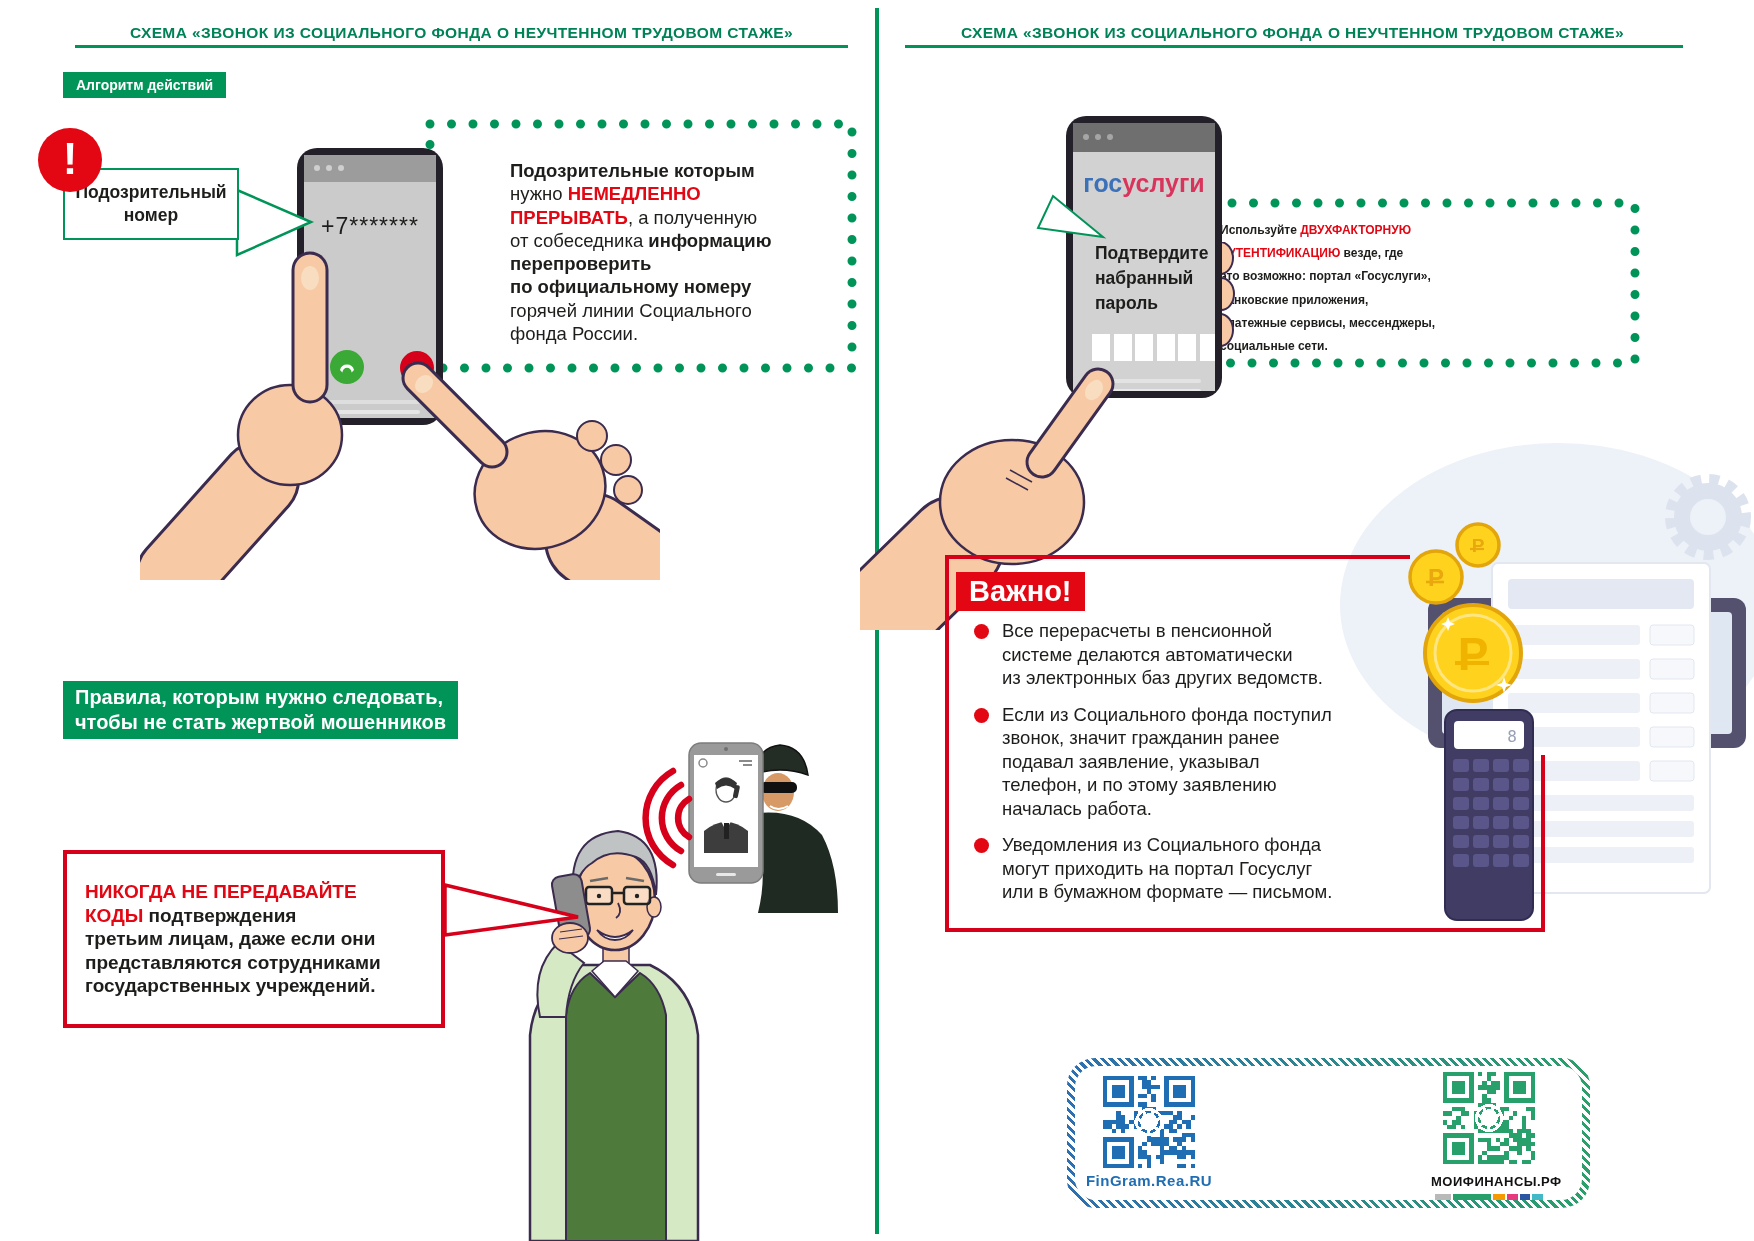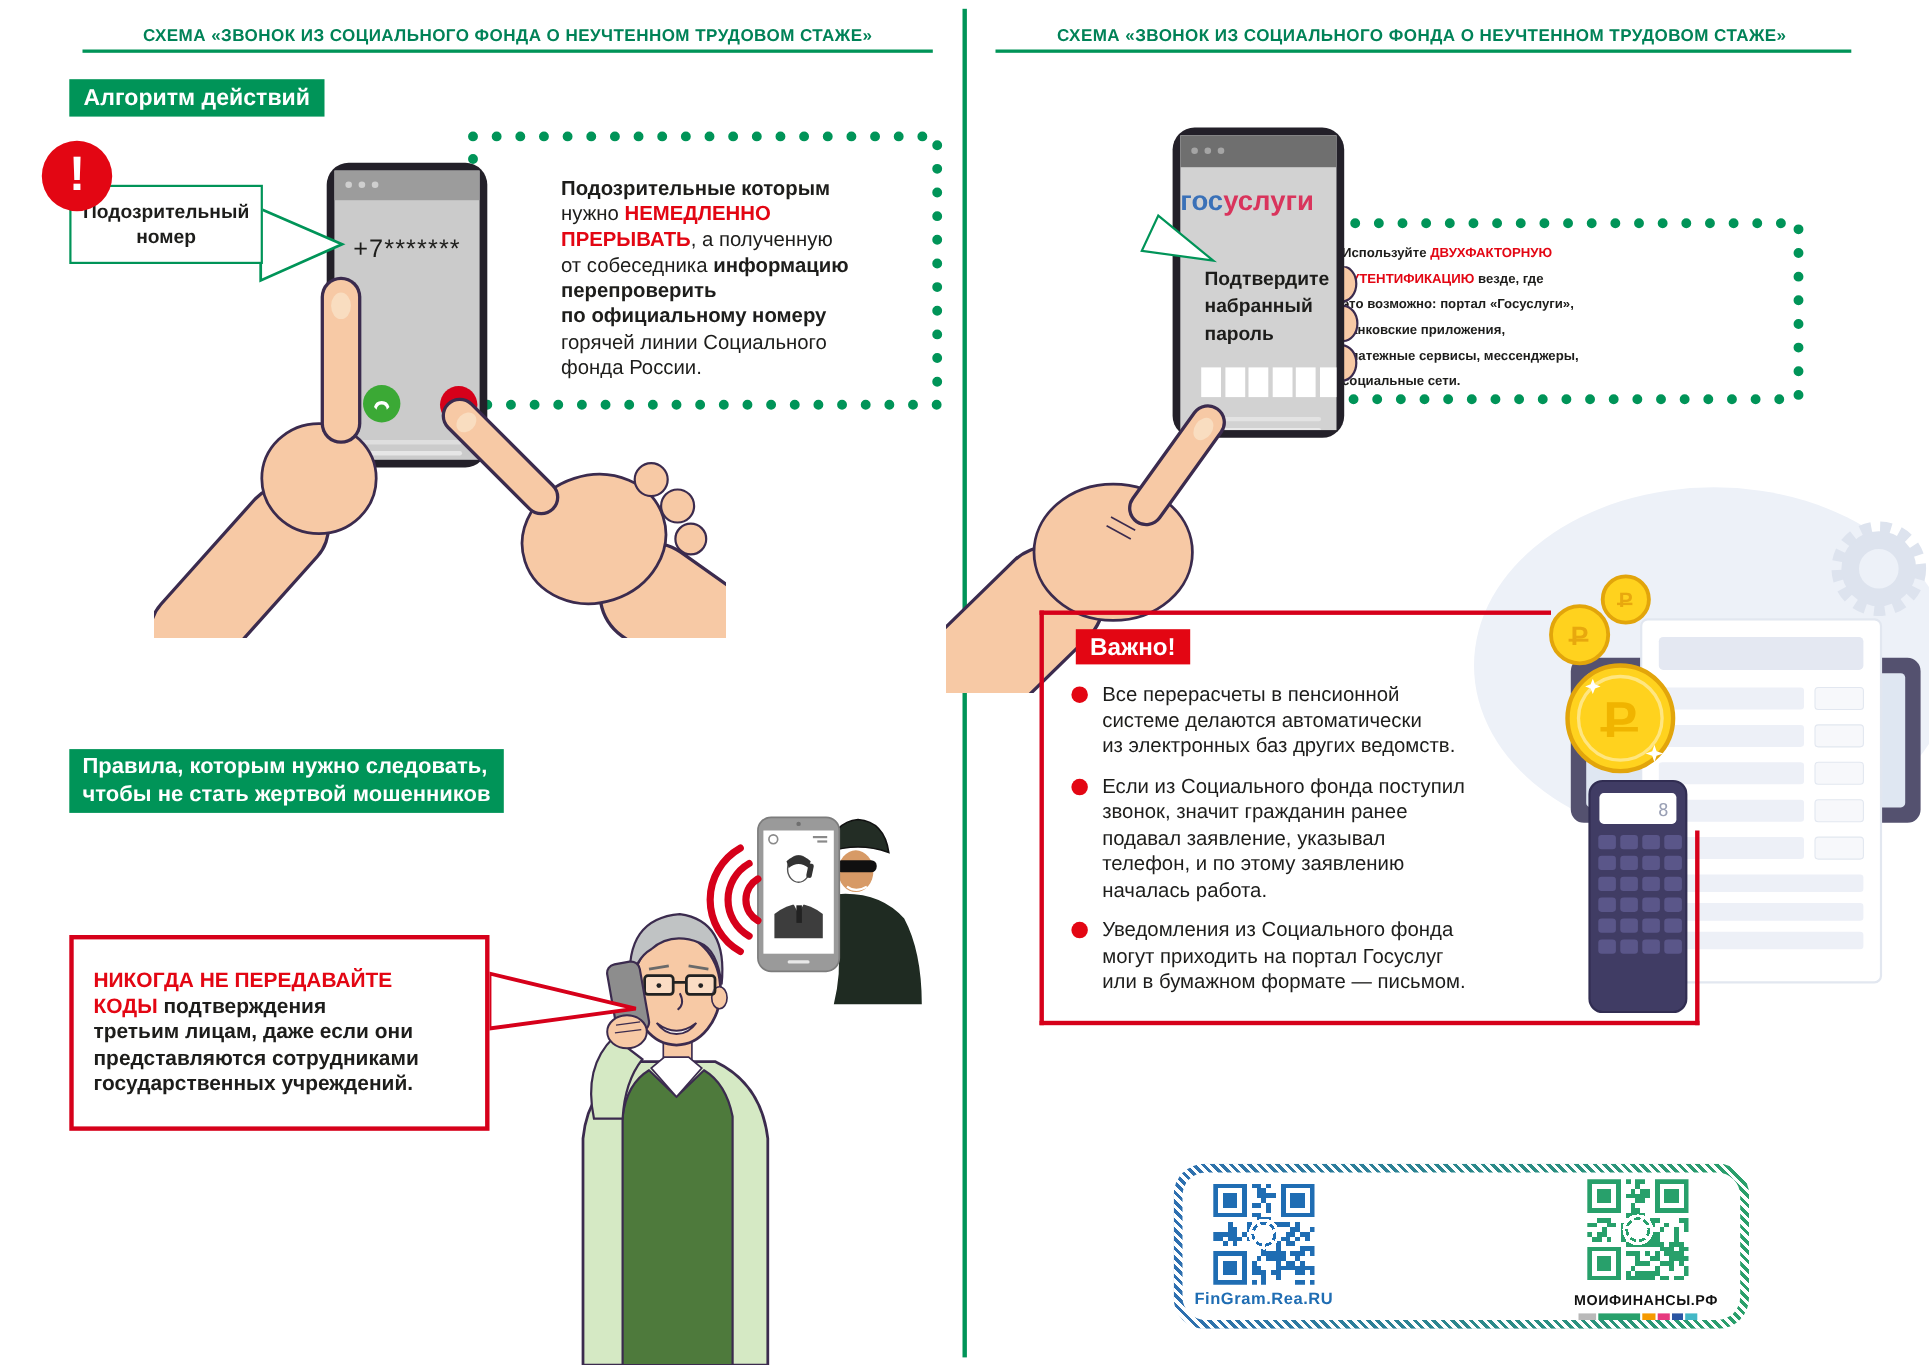--- a/index.html
+++ b/index.html
@@ -41,21 +41,21 @@
 </head>
 <body>
 
 <div id="canvas">
 
   <div class="abs" style="left:875px;top:8px;width:4px;height:1226px;background:var(--green)"></div>
 
   <div class="abs panel-header" style="left:75px;top:24px;width:773px">СХЕМА «ЗВОНОК ИЗ СОЦИАЛЬНОГО ФОНДА О НЕУЧТЕННОМ ТРУДОВОМ СТАЖЕ»</div>
   <div class="abs header-rule" style="left:75px;top:45px;width:773px"></div>
 
-  <div class="abs badge" style="left:63px;top:72px;font-size:21px">Алгоритм действий</div>
+  <div class="abs badge" style="left:63px;top:72px;font-size:14px">Алгоритм действий</div>
 
   <svg class="abs" style="left:420px;top:114px" width="445" height="266" viewBox="0 0 445 266">
     <rect x="10" y="10" width="422" height="244" fill="none" stroke="#009458" stroke-width="9" stroke-linecap="round" stroke-dasharray="0 21.5"></rect>
   </svg>
   <div class="abs pre" style="left:510px;top:159px;width:330px;font-size:18.5px;line-height:23.3px"><span class="seg-b">Подозрительные которым</span><span>
 нужно </span><span class="seg-rb">НЕМЕДЛЕННО
 ПРЕРЫВАТЬ</span><span>, а полученную
 от собеседника </span><span class="seg-b">информацию
 перепроверить
 по официальному номеру</span><span>
@@ -195,21 +195,21 @@
     <ellipse cx="22" cy="88" rx="13" ry="16" fill="#f7c9a5" stroke="#3b2b4e" stroke-width="2"></ellipse>
   </svg>
 
   <div class="abs phone" style="left:1066px;top:116px;width:156px;height:282px">
     <div class="screen" style="left:7px;top:7px;width:142px;height:268px;background:#d2d2d2">
       <div class="topbar" style="height:29px;background:#6f6f6f">
         <span class="dot3" style="left:10px;top:11px;background:#a5a5a5"></span>
         <span class="dot3" style="left:22px;top:11px;background:#a5a5a5"></span>
         <span class="dot3" style="left:34px;top:11px;background:#a5a5a5"></span>
       </div>
-      <div class="abs" style="left:0;top:46px;width:142px;text-align:left;font-size:25px;font-weight:bold">
+      <div class="abs" style="left:0;top:46px;width:142px;text-align:center;font-size:25px;font-weight:bold">
         <span style="color:#3a71b8">гос</span><span style="color:#d9345c">услуги</span>
       </div>
       <div class="abs pre" style="left:22px;top:118px;width:112px;font-weight:bold;font-size:17.5px;line-height:25px">Подтвердите
 набранный
 пароль</div>
       <div class="abs" style="left:19px;top:211px;display:flex;gap:3.6px">
         <span style="width:18px;height:27px;background:#fff;display:block"></span>
         <span style="width:18px;height:27px;background:#fff;display:block"></span>
         <span style="width:18px;height:27px;background:#fff;display:block"></span>
         <span style="width:18px;height:27px;background:#fff;display:block"></span>
@@ -230,21 +230,21 @@
     <ellipse cx="234" cy="160" rx="8" ry="11" fill="#f9ddc0" transform="rotate(35 234 160)"></ellipse>
     <line x1="150" y1="240" x2="172" y2="252" stroke="#3b2b4e" stroke-width="1.5"></line>
     <line x1="146" y1="248" x2="168" y2="260" stroke="#3b2b4e" stroke-width="1.5"></line>
   </svg>
 
   <svg class="abs" style="left:1030px;top:188px" width="84" height="60" viewBox="0 0 84 60">
     <polygon points="23,8 73,49 8,40" fill="#fff" stroke="#009458" stroke-width="2"></polygon>
   </svg>
 
   <div class="abs vazhno" style="left:945px;top:555px;width:600px;height:377px">
-    <div class="abs" style="left:29px;top:17px;background:var(--red);color:#fff;font-weight:bold;font-size:22px;padding:3px 13px">Важно!</div>
+    <div class="abs" style="left:7px;top:17px;background:var(--red);color:#fff;font-weight:bold;font-size:29px;padding:3px 13px">Важно!</div>
     <div class="abs" style="left:25px;top:64px;width:545px">
       <div class="bullet-row">
         <span class="bullet-dot"></span>
         <span class="bullet-text pre">Все перерасчеты в пенсионной
 системе делаются автоматически
 из электронных баз других ведомств.</span>
       </div>
       <div class="bullet-row">
         <span class="bullet-dot"></span>
         <span class="bullet-text pre">Если из Социального фонда поступил

